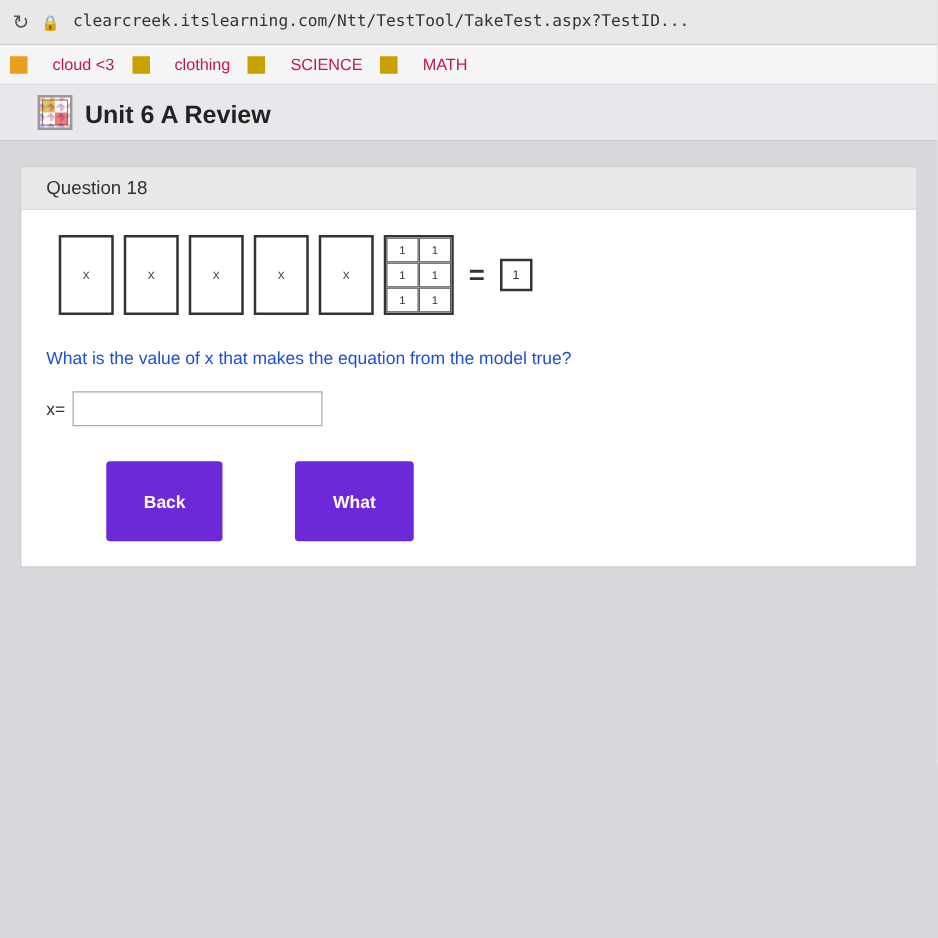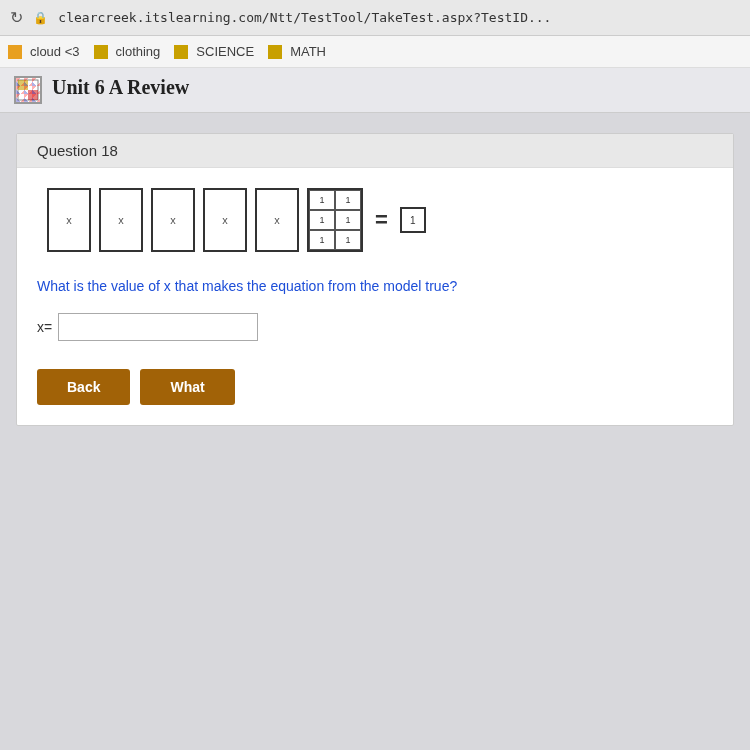--- a/index.html
+++ b/index.html
@@ -48,23 +48,23 @@
       display: flex;
       align-items: center;
       gap: 14px;
       border-bottom: 1px solid #ddd;
       height: 32px;
     }
 
     .bookmark-item {
       display: flex;
       align-items: center;
-      gap: 8px;
+      gap: 20px;
       font-size: 13px;
-      color: #404040;
+      color: #be185d;
       cursor: pointer;
     }
 
     .bookmark-icon {
       width: 14px;
       height: 14px;
       display: inline-block;
     }
 
     .bookmark-icon-cloud {
@@ -94,26 +94,25 @@
     
     .page-content {
       background: #d8d8dc;
       min-height: calc(750px - 68px);
       padding: 0;
     }
 
     
     .page-header {
       background: #e8e8ec;
-      padding: 8px 14px;
-      display: flex;
-      align-items: flex-start;
+      padding: 8px 30px;
+      display: flex;
+      align-items: flex-end;
       gap: 10px;
       border-bottom: 1px solid #ccc;
-      font-family: Liberation Serif, serif;
     }
 
     .page-header-icon {
       width: 28px;
       height: 28px;
       background: #fff;
       border: 2px solid #999;
       display: flex;
       align-items: center;
       justify-content: center;
@@ -246,28 +245,29 @@
       font-size: 14px;
     }
 
     
     .buttons-row {
       display: flex;
       gap: 10px;
     }
 
     .btn {
-      padding: 10px 30px;
+      padding: 24px 30px;
       font-size: 14px;
       font-weight: bold;
       color: #fff;
-      background: #a16207;
+      background: #6d28d9;
       border: none;
       border-radius: 3px;
       cursor: pointer;
+      margin-left: 48px;
     }
   </style>
 </head>
 <body>
 
 <div class="browser-bar">
   <span class="browser-refresh">↻</span>
   <span class="browser-lock">🔒</span>
   <span class="browser-url">clearcreek.itslearning.com/Ntt/TestTool/TakeTest.aspx?TestID...</span>
 </div>

